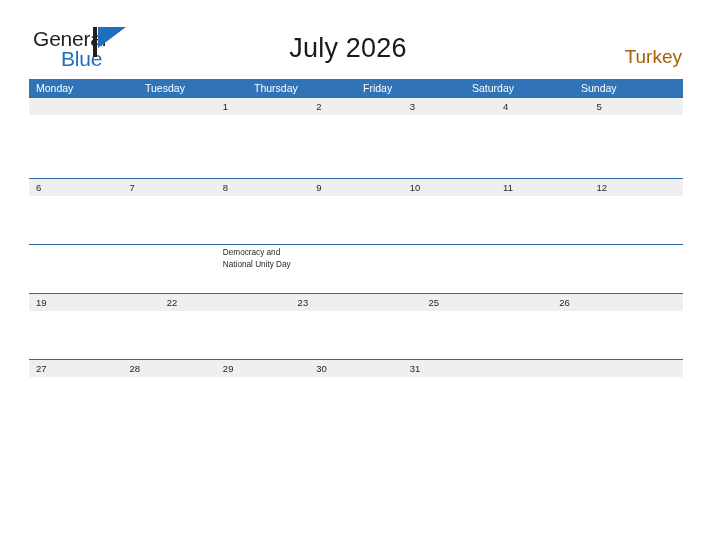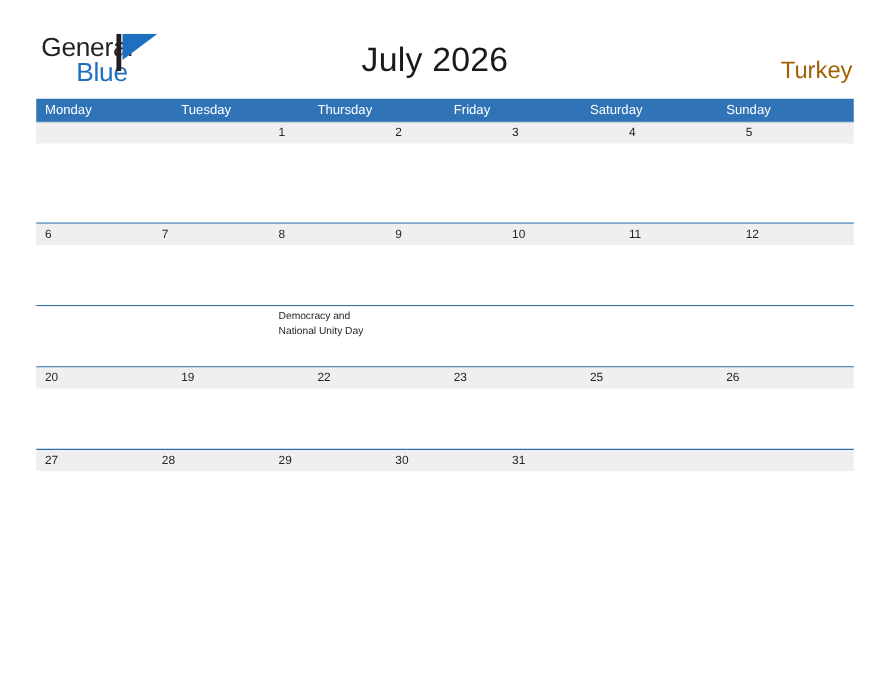--- a/index.html
+++ b/index.html
@@ -268,21 +268,20 @@
           <div class="event"></div>
         </div>
       <div class="daycell">
           <div class="event"></div>
         </div>
     </div>
   </div>
 
   <div class="week">
     <div class="week-dates">
-      <div class="daynum">20</div>
       <div class="daynum">19</div>
       <div class="daynum">22</div>
       <div class="daynum">23</div>
       <div class="daynum">25</div>
       <div class="daynum">26</div>
     </div>
     <div class="week-body">
       <div class="daycell">
           <div class="event"></div>
         </div>

